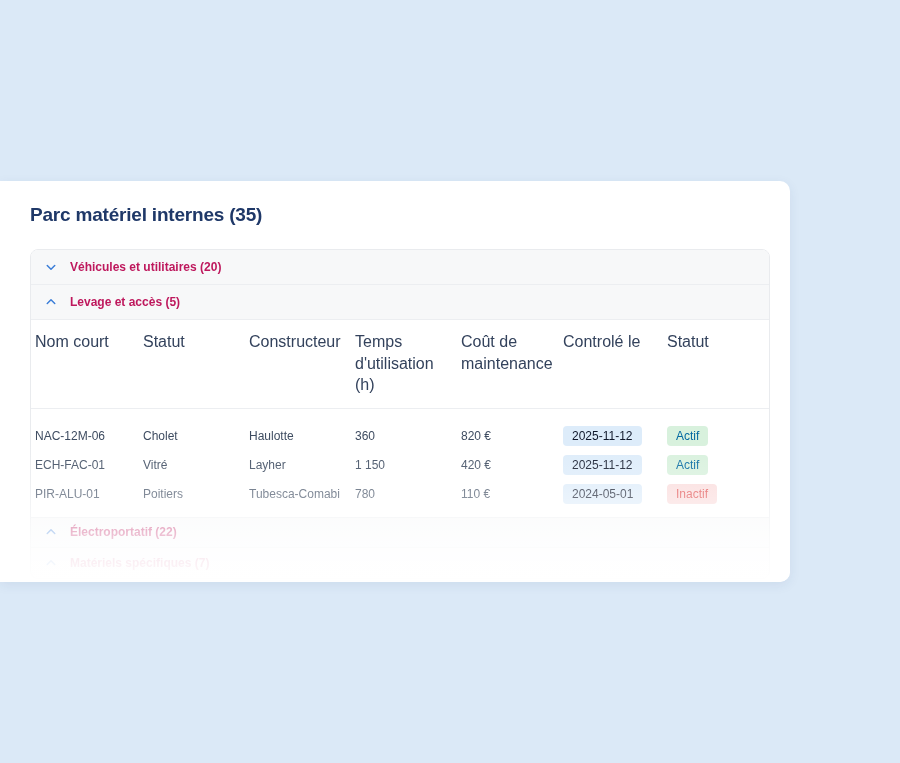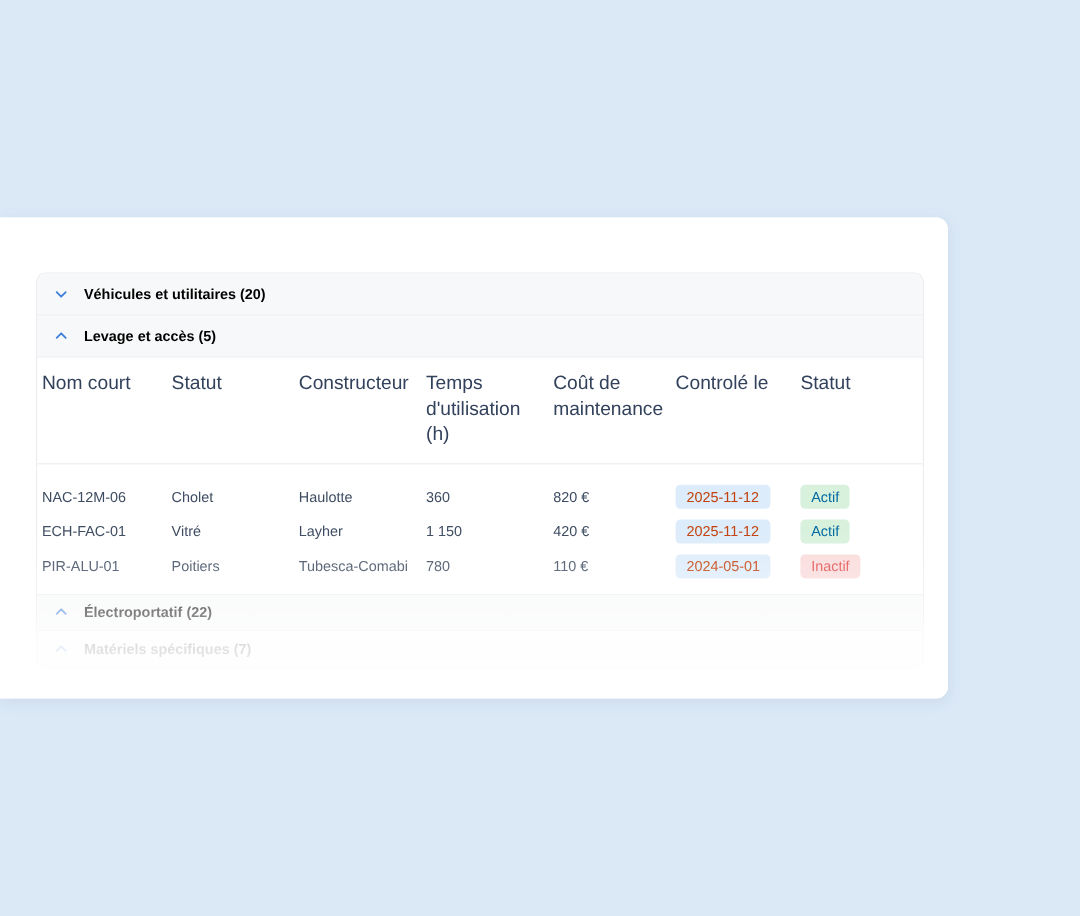--- a/index.html
+++ b/index.html
@@ -46,21 +46,21 @@
     background:#f7f8f9;
     border-bottom:1px solid #eceef1;
     cursor:pointer;
     box-sizing:border-box;
   }
   .acc-header.last { border-bottom:none; }
   .acc-header.h30 { height:30px; }
 
   .acc-label {
     font-size:12px; font-weight:600;
-    color:#000000;
+    color:#be185d;
   }
 
   .chev {
     display:inline-flex; align-items:center; justify-content:center;
     width:12px; height:12px;
     color:#3d7fd8;
   }
   .chev svg { display:block; }
   .chev.up svg { transform:rotate(180deg); }
 
@@ -94,21 +94,21 @@
     padding-left:4px;
     white-space:nowrap;
   }
   .badge {
     display:inline-block;
     font-size:12px;
     padding:4px 9px;
     border-radius:4px;
     line-height:1;
   }
-  .badge-date { background:#ddecfa; color:#c2410c; }
+  .badge-date { background:#ddecfa; color:#0f172a; }
   .badge-actif { background:#d8f1dd; color:#0369a1; }
   .badge-inactif { background:#fadbdb; color:#e14f4f; }
 
   .sec-electro { margin-top:0; }
   .sec-specifiques { opacity:0.55; }
 
   .fade-overlay {
     position:absolute;
     left:0; right:0; bottom:0;
     height:140px;
@@ -119,20 +119,21 @@
       rgba(255,255,255,0.20) 25%,
       rgba(255,255,255,0.45) 45%,
       rgba(255,255,255,0.78) 70%,
       rgba(255,255,255,0.97) 100%);
   }
 </style>
 </head>
 <body>
 
 <div class="card">
+  <h1 class="card-title">Parc matériel internes (35)</h1>
 
   <div class="accordion">
 
     <div class="acc-header">
       <span class="chev down">
         <svg width="12" height="12" viewBox="0 0 16 16">
             <path d="M3 6l5 5 5-5" fill="none" stroke="currentColor" stroke-width="2" stroke-linecap="round" stroke-linejoin="round"></path>
           </svg>
       </span>
       <span class="acc-label">Véhicules et utilitaires (20)</span>

